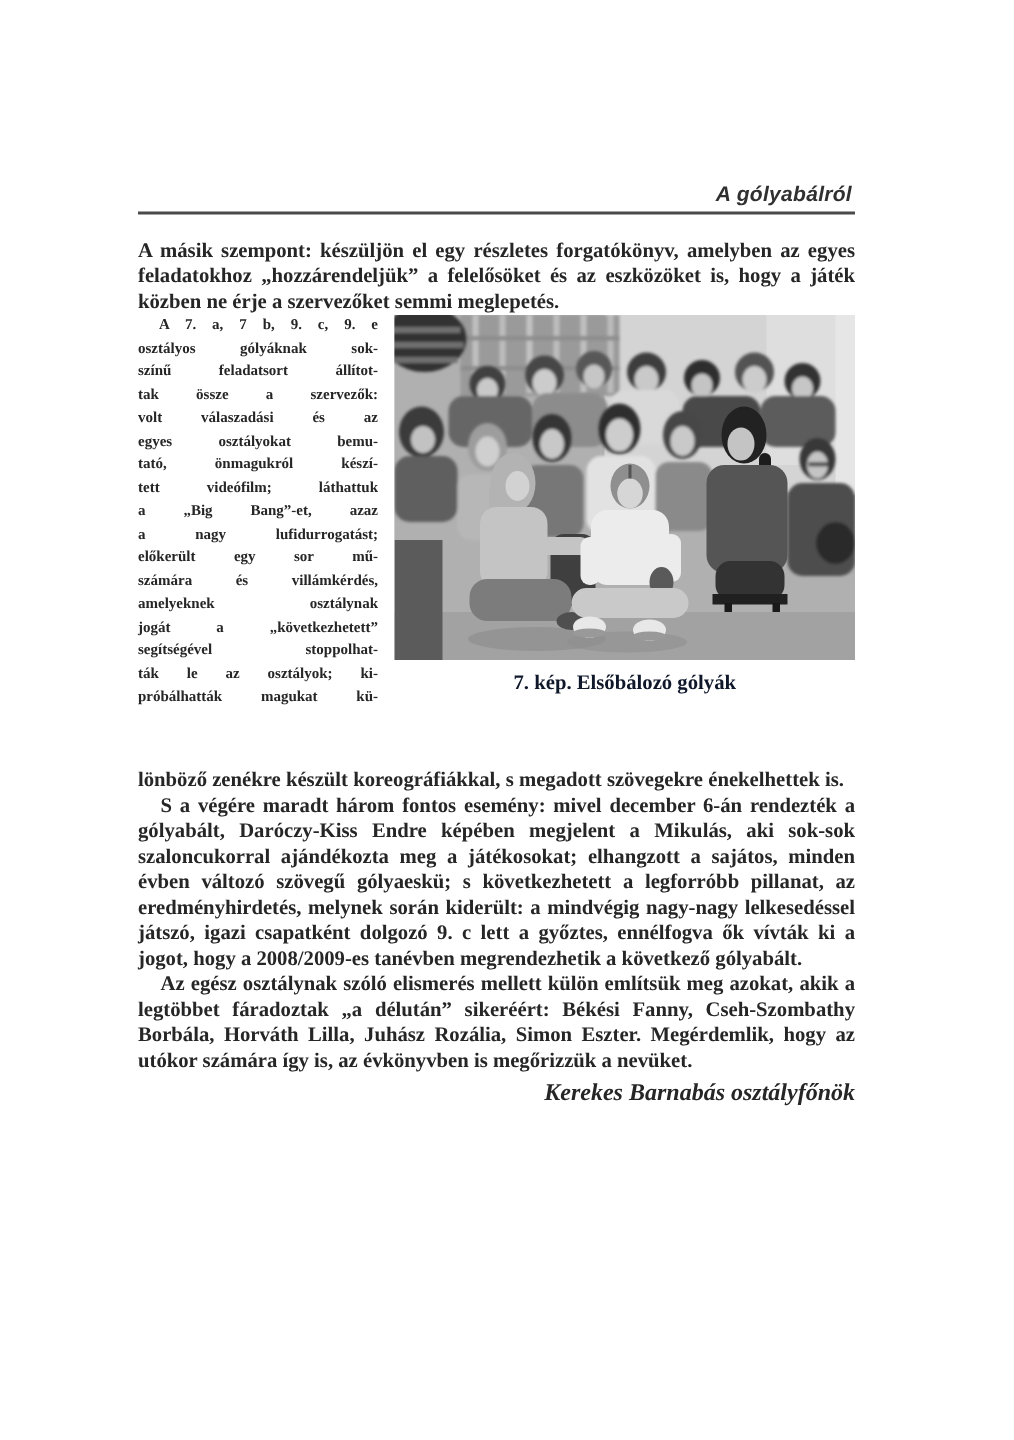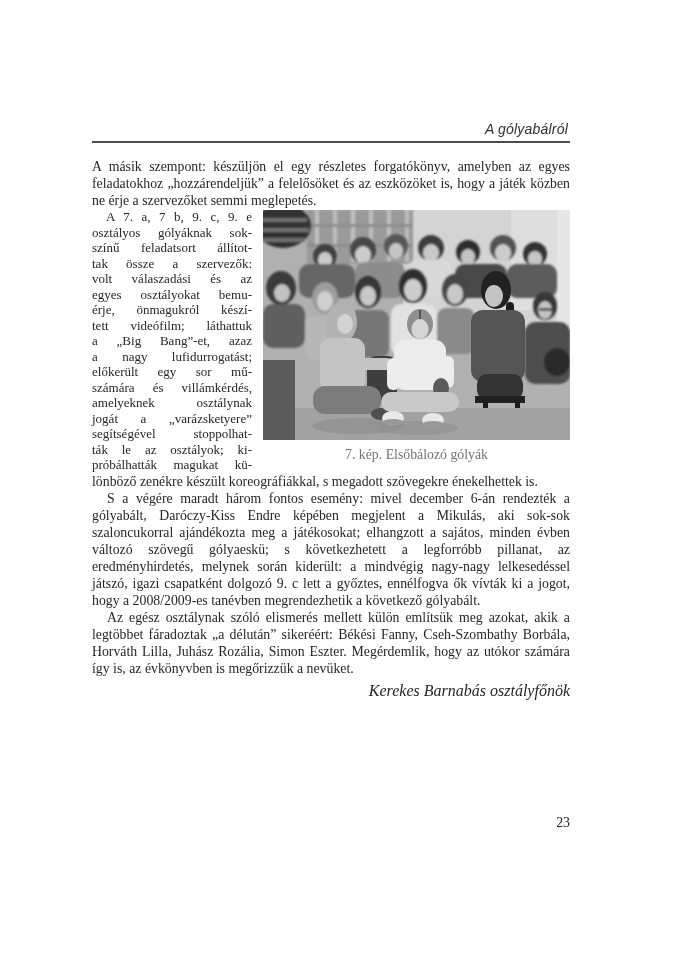--- a/index.html
+++ b/index.html
@@ -1,30 +1,30 @@
 <!DOCTYPE html>
 <html lang="hu"><head>
 <meta charset="utf-8">
 <style>
   html,body{margin:0;padding:0;background:#ffffff;}
   .page{position:relative;width:652px;height:960px;background:#ffffff;
-        font-family:"Liberation Serif",serif;color:#262626;overflow:hidden;}
+        font-family:"Liberation Serif",serif;color:#262626;overflow:hidden;font-weight:bold;}
   .content{position:absolute;left:92px;top:121px;width:478px;}
   .running-head{text-align:right;font-family:"Liberation Sans",sans-serif;
         font-style:italic;font-size:14px;color:#303030;letter-spacing:.2px;padding-right:2px;}
   .rule{height:2px;background:#4a4a4a;margin-top:4px;}
   .body-text{margin-top:15px;font-size:13.8px;text-align:justify;}
   .upper{line-height:17px;}
-  .lower{line-height:17px;}
+  .lower{line-height:17px;margin-top:38px;}
   p{margin:0;padding:0;}
   .indent{text-indent:15px;}
   .figure{float:right;width:307px;margin:1px 0 4px 9px;}
   .photo{display:block;width:307px;height:230px;background:#b0b0b0;}
-  figcaption{text-align:center;font-size:13.8px;margin-top:7px;color:#737373;}
-  .col{width:160px;font-size:13px;line-height:15.5px;}
+  figcaption{text-align:center;font-size:13.8px;margin-top:7px;color:#0f172a;}
+  .col{width:160px;font-size:10px;line-height:15.5px;}
   .cl{text-align:justify;text-align-last:justify;}
   .cl-first{padding-left:14px;}
   .sig{text-align:right;font-style:italic;font-size:16px;margin-top:5px;}
   .pagenum{position:absolute;left:92px;top:815px;width:478px;text-align:right;font-size:13.8px;}
 </style>
 </head>
 <body>
 
 <div class="page">
   <div class="content">
@@ -160,36 +160,35 @@
         <figcaption>7. kép. Elsőbálozó gólyák</figcaption>
       </figure>
 
       <div class="col">
         <div class="cl cl-first">A 7. a, 7 b, 9. c, 9. e</div>
         <div class="cl">osztályos gólyáknak sok-</div>
         <div class="cl">színű feladatsort állítot-</div>
         <div class="cl">tak össze a szervezők:</div>
         <div class="cl">volt válaszadási és az</div>
         <div class="cl">egyes osztályokat bemu-</div>
-        <div class="cl">érje, önmagukról készí-</div>
+        <div class="cl">tató, önmagukról készí-</div>
         <div class="cl">tett videófilm; láthattuk</div>
         <div class="cl">a „Big Bang”-et, azaz</div>
         <div class="cl">a nagy lufidurrogatást;</div>
         <div class="cl">előkerült egy sor mű-</div>
         <div class="cl">számára és villámkérdés,</div>
         <div class="cl">amelyeknek osztálynak</div>
-        <div class="cl">jogát a „varázsketyere”</div>
+        <div class="cl">jogát a „következhetett”</div>
         <div class="cl">segítségével stoppolhat-</div>
         <div class="cl">ták le az osztályok; ki-</div>
         <div class="cl">próbálhatták magukat kü-</div>
       </div>
 
       <div class="lower">
         <p>lönböző zenékre készült koreográfiákkal, s megadott szövegekre énekelhettek is.</p>
         <p class="indent">S a végére maradt három fontos esemény: mivel december 6-án rendezték a gólyabált, Daróczy-Kiss Endre képében megjelent a Mikulás, aki sok-sok szaloncukorral ajándékozta meg a játékosokat; elhangzott a sajátos, minden évben változó szövegű gólyaeskü; s következhetett a legforróbb pillanat, az eredményhirdetés, melynek során kiderült: a mindvégig nagy-nagy lelkesedéssel játszó, igazi csapatként dolgozó 9. c lett a győztes, ennélfogva ők vívták ki a jogot, hogy a 2008/2009-es tanévben megrendezhetik a következő gólyabált.</p>
         <p class="indent">Az egész osztálynak szóló elismerés mellett külön említsük meg azokat, akik a legtöbbet fáradoztak „a délután” sikeréért: Békési Fanny, Cseh-Szombathy Borbála, Horváth Lilla, Juhász Rozália, Simon Eszter. Megérdemlik, hogy az utókor számára így is, az évkönyvben is megőrizzük a nevüket.</p>
         <p class="sig">Kerekes Barnabás osztályfőnök</p>
       </div>
     </div>
   </div>
 
-  <div class="pagenum">23</div>
 </div>
 
 </body></html>

